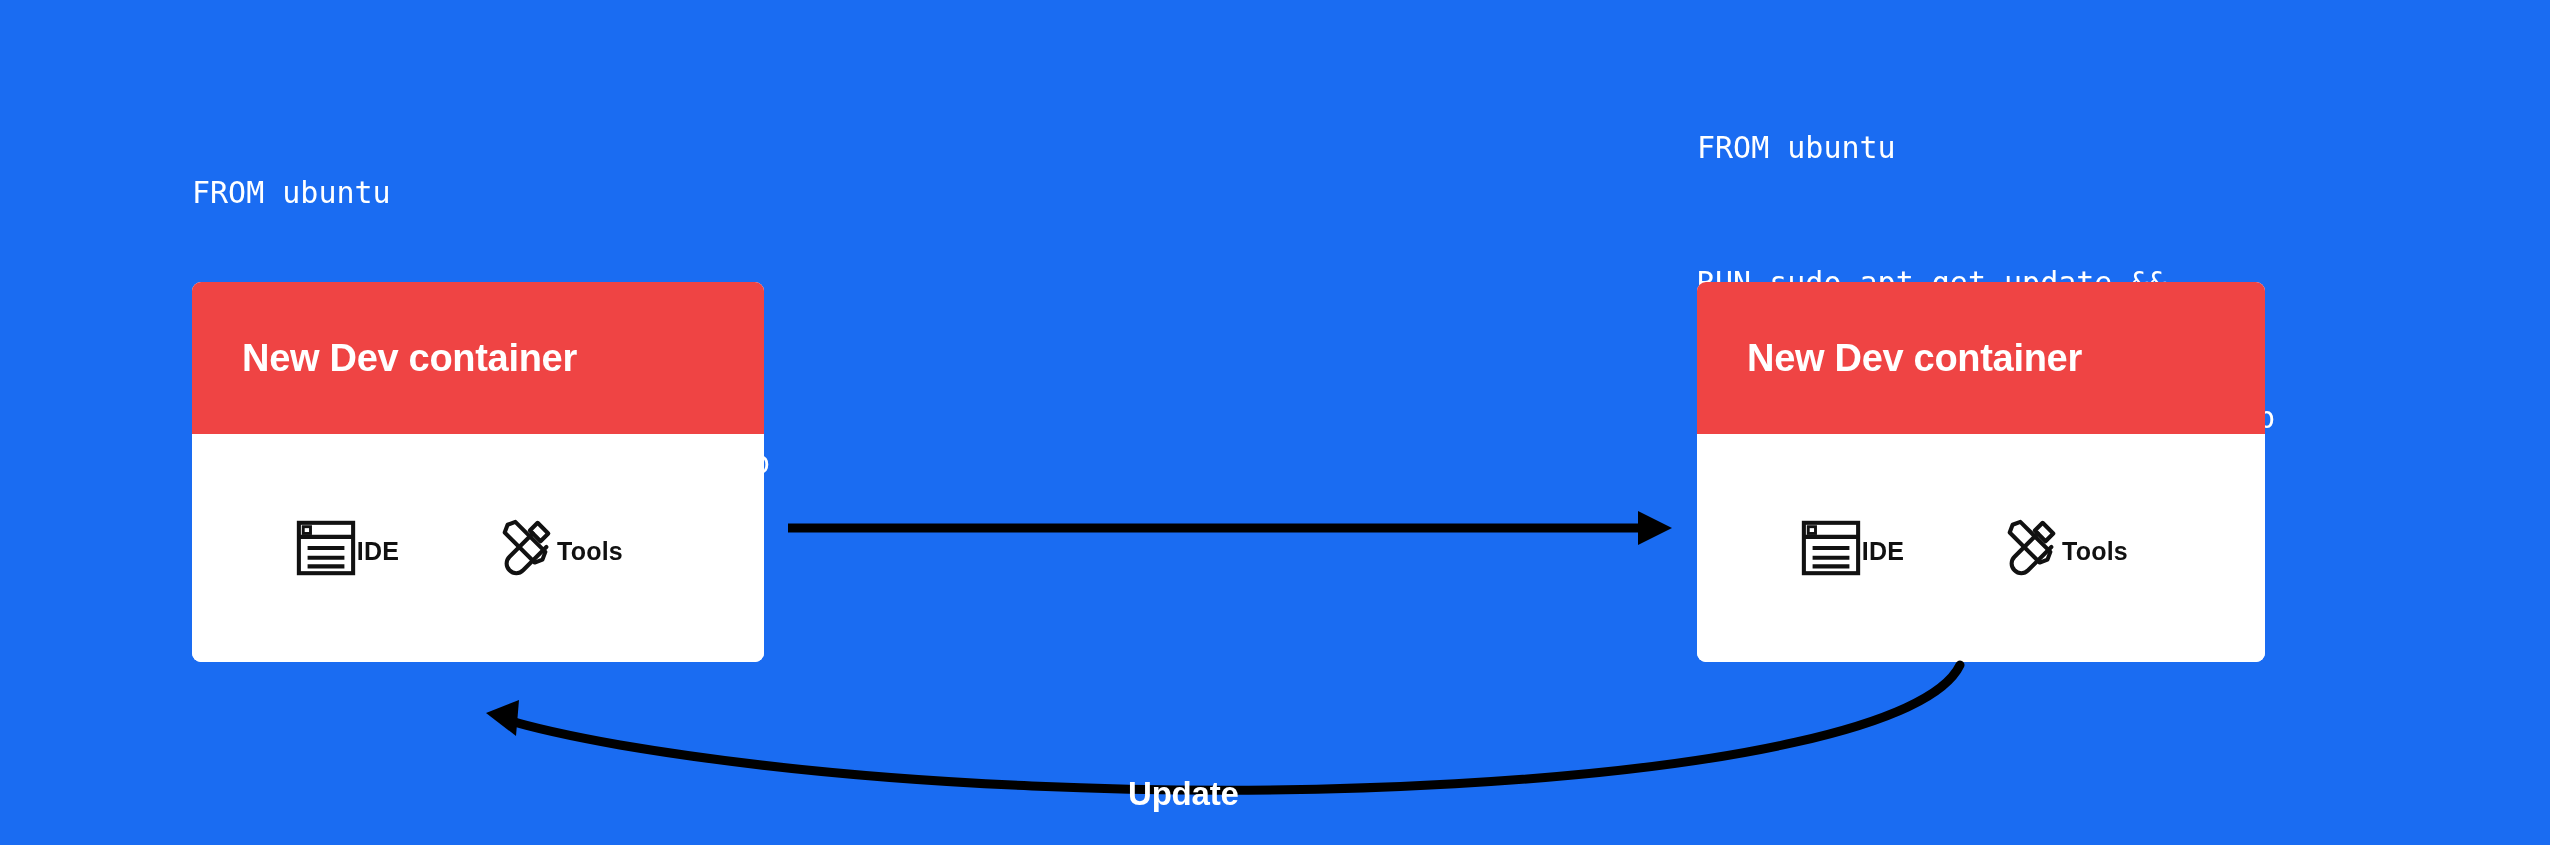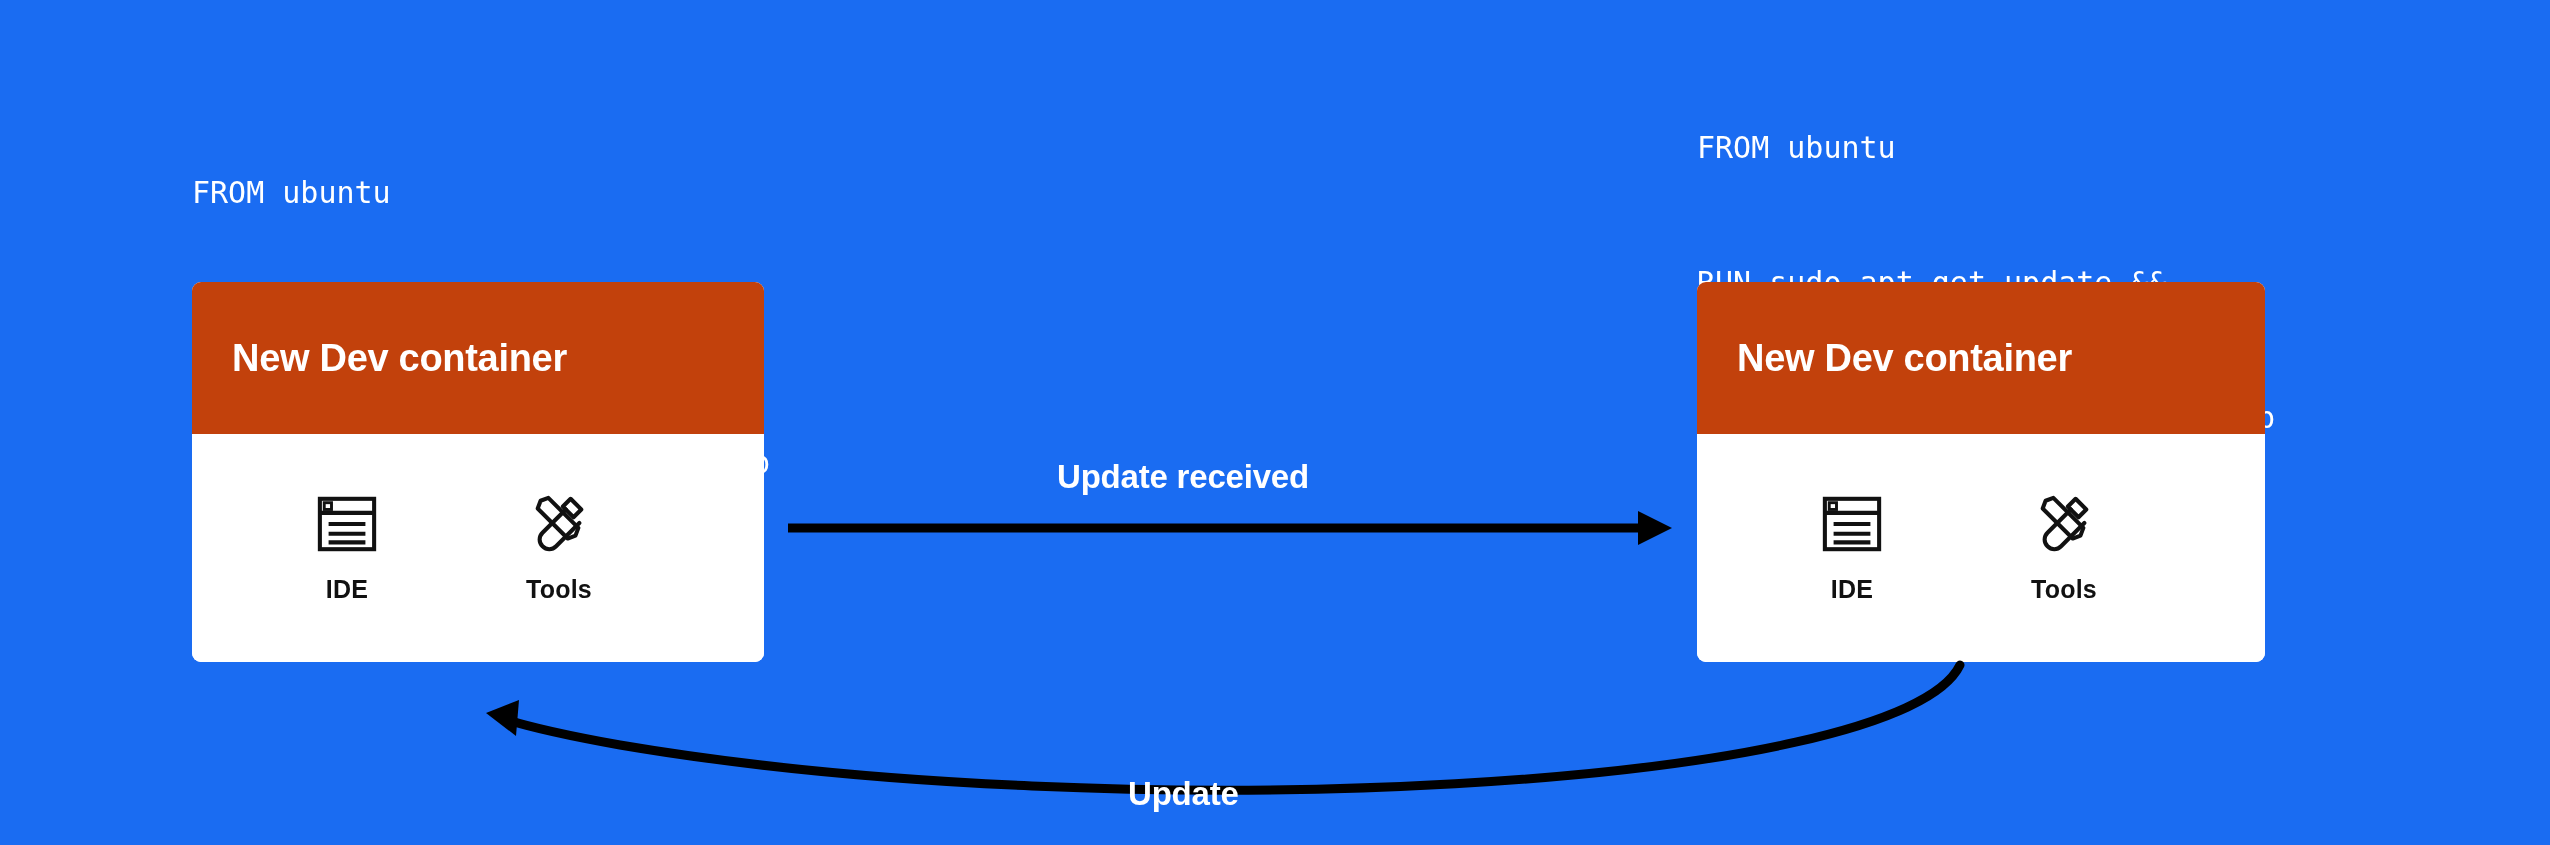--- a/index.html
+++ b/index.html
@@ -42,24 +42,24 @@
     border-radius: 9px;
     overflow: hidden;
     background: #ffffff;
     box-shadow: 0 0 0 0 rgba(0,0,0,0);
   }
   #card-left  { left: 192px;  top: 282px; width: 572px; height: 380px; }
   #card-right { left: 1697px; top: 282px; width: 568px; height: 380px; }
 
   .card-header {
     height: 152px;
-    background: #c2410c;
+    background: #ef4444;
     display: flex;
     align-items: center;
-    padding-left: 40px;
+    padding-left: 50px;
     box-sizing: border-box;
   }
   .card-header-title {
     color: #ffffff;
     font-family: "Liberation Sans", sans-serif;
     font-size: 38px;
     font-weight: bold;
     letter-spacing: -0.3px;
   }
 
@@ -69,22 +69,22 @@
     display: flex;
     align-items: center;
     justify-content: flex-start;
     padding-left: 110px;
     box-sizing: border-box;
     gap: 122px;
   }
 
   .tool-item {
     display: flex;
-    flex-direction: column;
-    align-items: center;
+    flex-direction: row;
+    align-items: flex-start;
     justify-content: center;
     width: 90px;
   }
   .tool-icon {
     width: 62px;
     height: 62px;
     display: block;
   }
   .tool-icon svg { display: block; width: 62px; height: 62px; }
   .tool-label {
@@ -217,16 +217,15 @@
       <line x1="788" y1="528" x2="1645" y2="528" stroke="#000000" stroke-width="9"></line>
       <polygon points="1638,511 1672,528 1638,545" fill="#000000"></polygon>
     </g>
 
     <g>
       <path d="M 1960 665 C 1900 790 1120 830 620 745 C 570 736 530 727 508 720" fill="none" stroke="#000000" stroke-width="9" stroke-linecap="round"></path>
       <polygon points="519,700 486,713 516,736" fill="#000000"></polygon>
     </g>
   </svg>
 
-  <div id="label-update" class="arrow-label">Update received</div>
   <div id="label-replace" class="arrow-label">Update</div>
 
 </div>
 
 </body></html>

